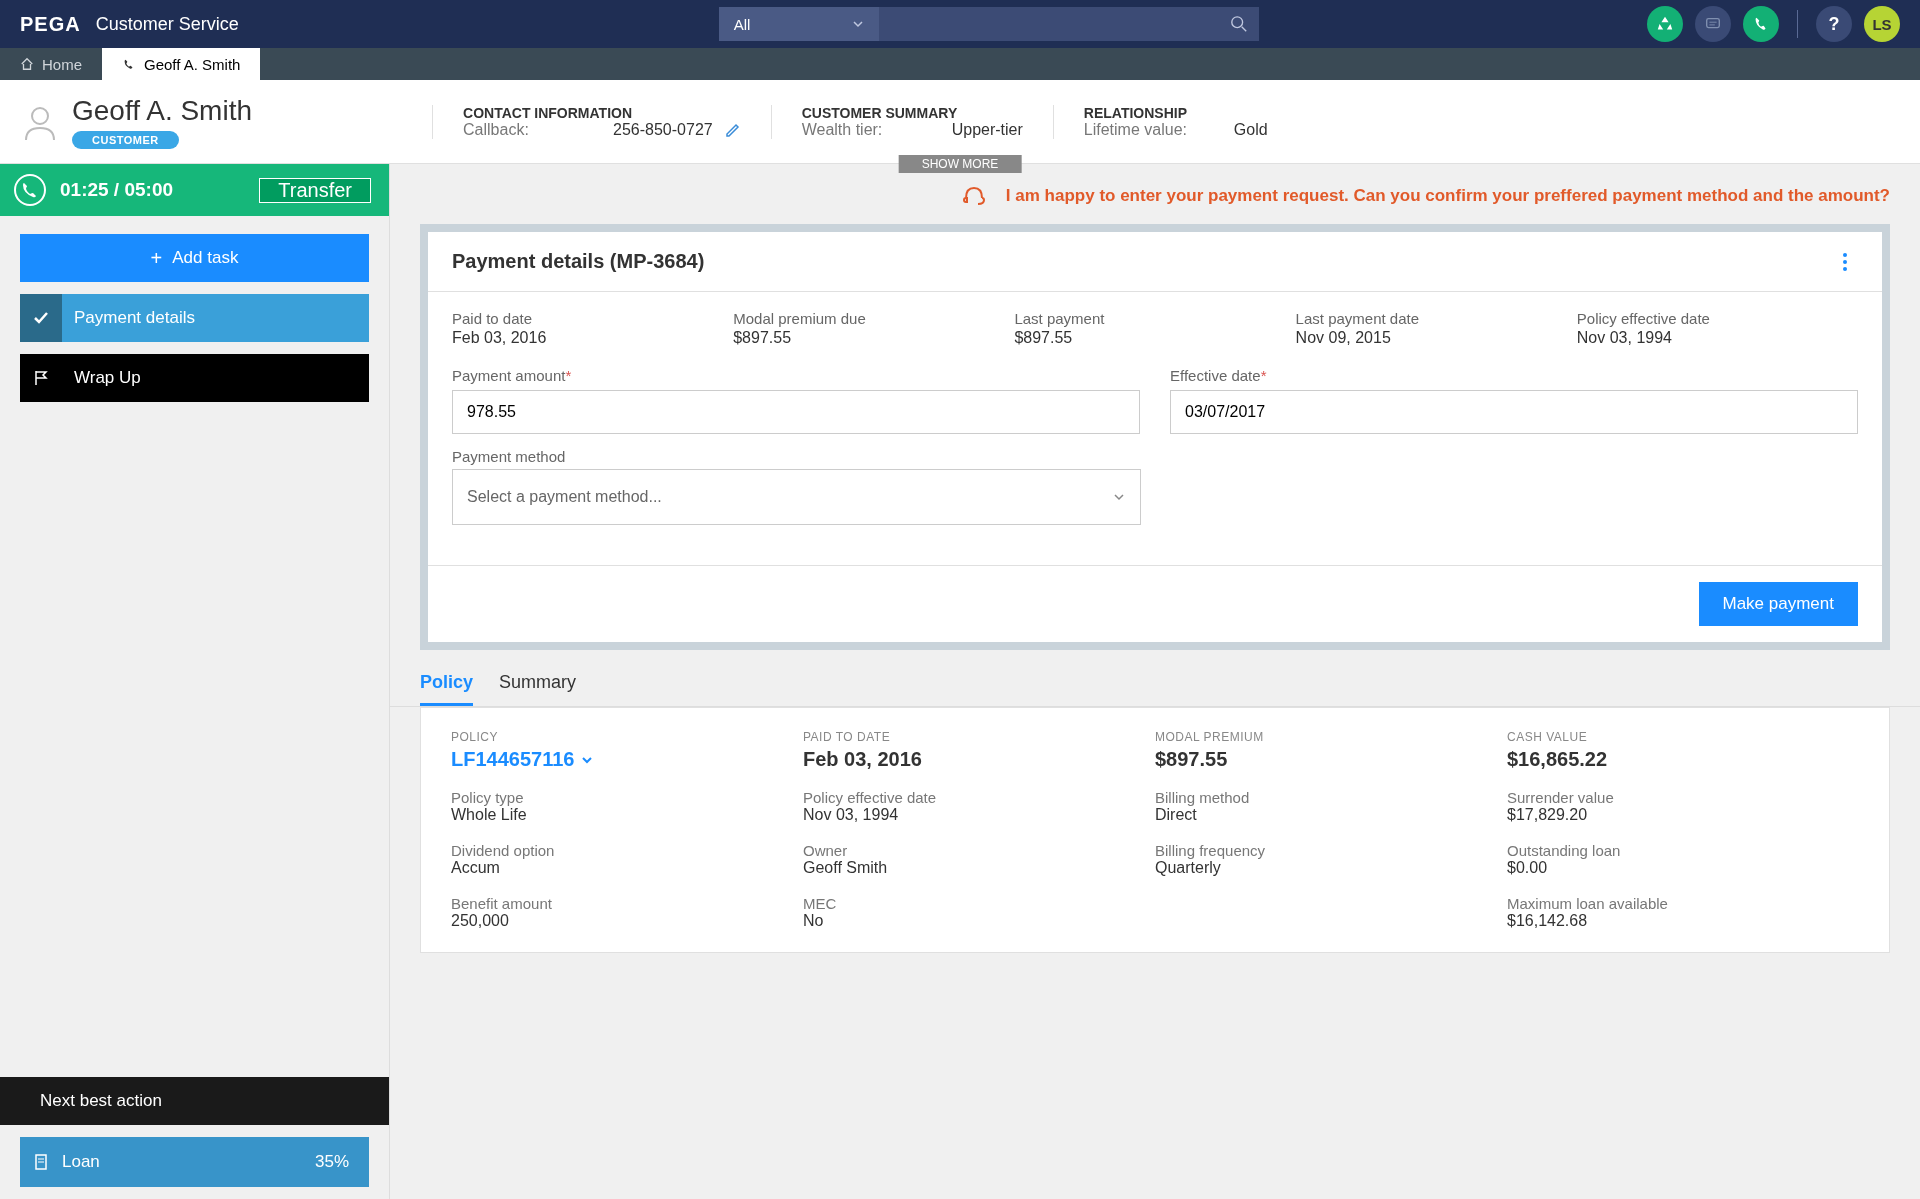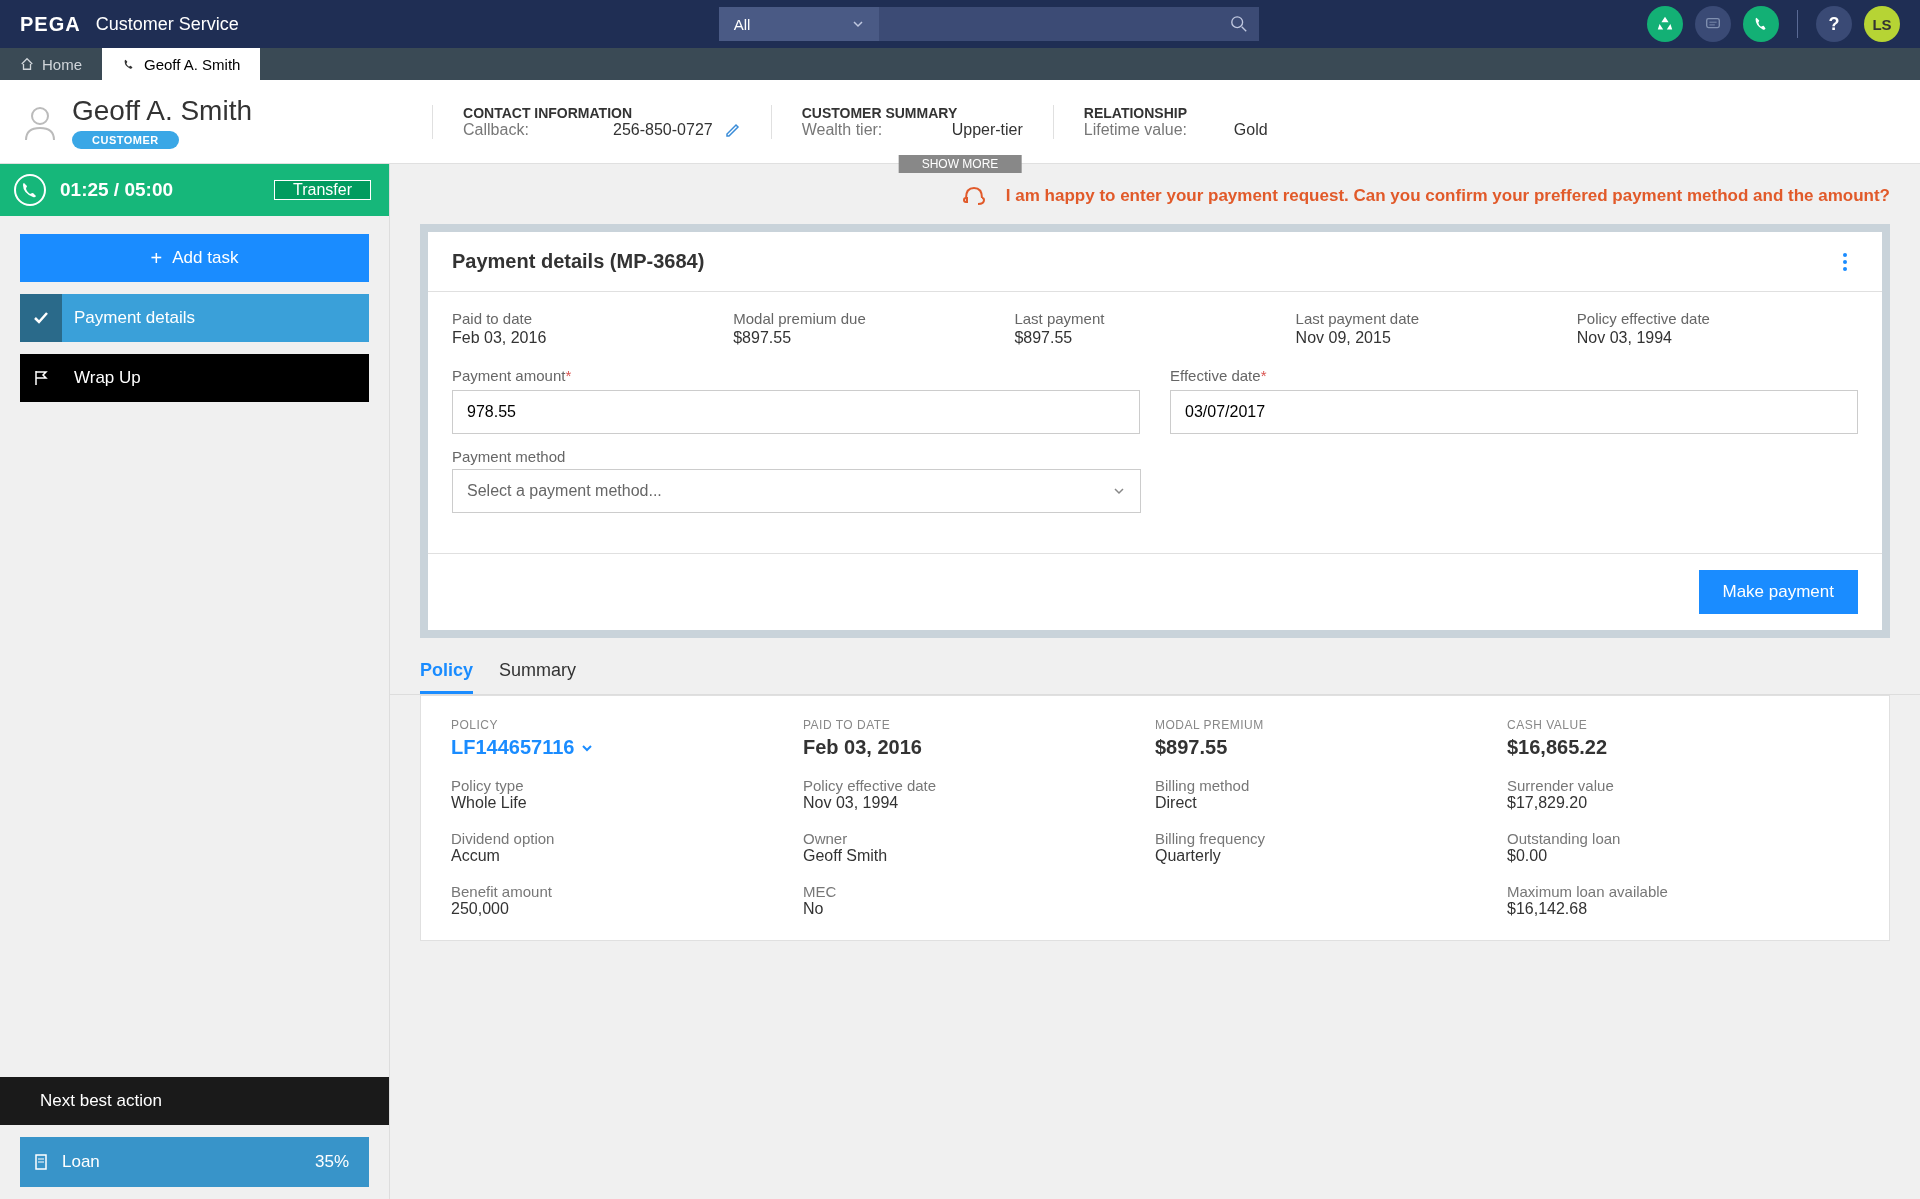--- a/index.html
+++ b/index.html
@@ -44,21 +44,21 @@
 .showmore { position: absolute; bottom: -10px; left: 50%; transform: translateX(-50%); background: #888; color: #fff; font-size: 12px; padding: 2px 23px; cursor: pointer; }
 
 
 .main-area { display: flex; height: calc(1199px - 48px - 32px - 84px); }
 
 
 .left-sidebar { width: 390px; background: #f0f0f0; display: flex; flex-direction: column; border-right: 1px solid #ddd; }
 .call-bar { background: #16b77a; height: 52px; display: flex; align-items: center; color: #fff; }
 .call-ico-wrap { width: 60px; display: flex; align-items: center; justify-content: center; }
 .call-timer { font-size: 19px; font-weight: bold; flex: 1; }
-.transfer-btn { background: #019c5f; border: 1px solid #fff; color: #fff; padding: 0 18px; margin-right: 18px; font-size: 16px; cursor: pointer; }
+.transfer-btn { background: #019c5f; border: 1px solid #fff; color: #fff; padding: 0 18px; margin-right: 18px; font-size: 20px; cursor: pointer; }
 .side-buttons { padding: 18px 20px 0 20px; display: flex; flex-direction: column; gap: 12px; }
 .btn-addtask { background: #1a8cff; color: #fff; height: 48px; display: flex; align-items: center; justify-content: center; gap: 10px; font-size: 17px; cursor: pointer; border: none; }
 .side-item { height: 48px; display: flex; align-items: center; font-size: 17px; cursor: pointer; }
 .side-item.active { background: #3aa0d9; color: #fff; }
 .side-item.active .side-ico { background: #2a6a8a; }
 .side-item.wrap { background: #000; color: #fff; }
 .side-item.wrap .side-ico { background: #000; }
 .side-ico { width: 42px; height: 48px; display: flex; align-items: center; justify-content: center; }
 .side-label { padding-left: 12px; }
 
@@ -80,21 +80,21 @@
 .pc-title { font-size: 20px; font-weight: bold; color: #333; }
 .pc-menu { color: #1a8cff; font-size: 22px; cursor: pointer; padding: 0 10px; }
 .pc-row { display: flex; padding: 18px 24px 6px 24px; gap: 0; }
 .pc-cell { flex: 1; }
 .pc-label { font-size: 15px; color: #666; margin-bottom: 2px; }
 .pc-value { font-size: 16px; color: #333; }
 .pc-form-row { display: flex; padding: 14px 24px 0 24px; gap: 30px; }
 .pc-form-col { flex: 1; }
 .req { color: #d9534f; }
 .txt-input { width: 100%; height: 44px; border: 1px solid #ccc; padding: 0 14px; font-size: 16px; margin-top: 4px; }
-.sel-input { width: 100%; height: 44px; border: 1px solid #ccc; padding: 0 14px; font-size: 16px; margin-top: 4px; display: flex; align-items: center; justify-content: space-between; cursor: pointer; color: #666; }
+.sel-input { width: 100%; height: 56px; border: 1px solid #ccc; padding: 0 14px; font-size: 16px; margin-top: 4px; display: flex; align-items: center; justify-content: space-between; cursor: pointer; color: #666; }
 .pc-footer { border-top: 1px solid #e0e0e0; padding: 16px 24px; display: flex; justify-content: flex-end; margin-top: 40px; }
 .btn-makepay { background: #1a8cff; color: #fff; border: none; padding: 12px 24px; font-size: 17px; cursor: pointer; }
 
 
 .sub-tabs { display: flex; gap: 26px; padding: 22px 30px 0 30px; border-bottom: 1px solid #ddd; }
 .sub-tab { font-size: 18px; padding-bottom: 10px; cursor: pointer; color: #333; }
 .sub-tab.active { color: #1a8cff; border-bottom: 3px solid #1a8cff; font-weight: bold; }
 
 
 .policy-block { margin: 0 30px; background: #fff; border: 1px solid #e0e0e0; padding: 22px 30px; }

